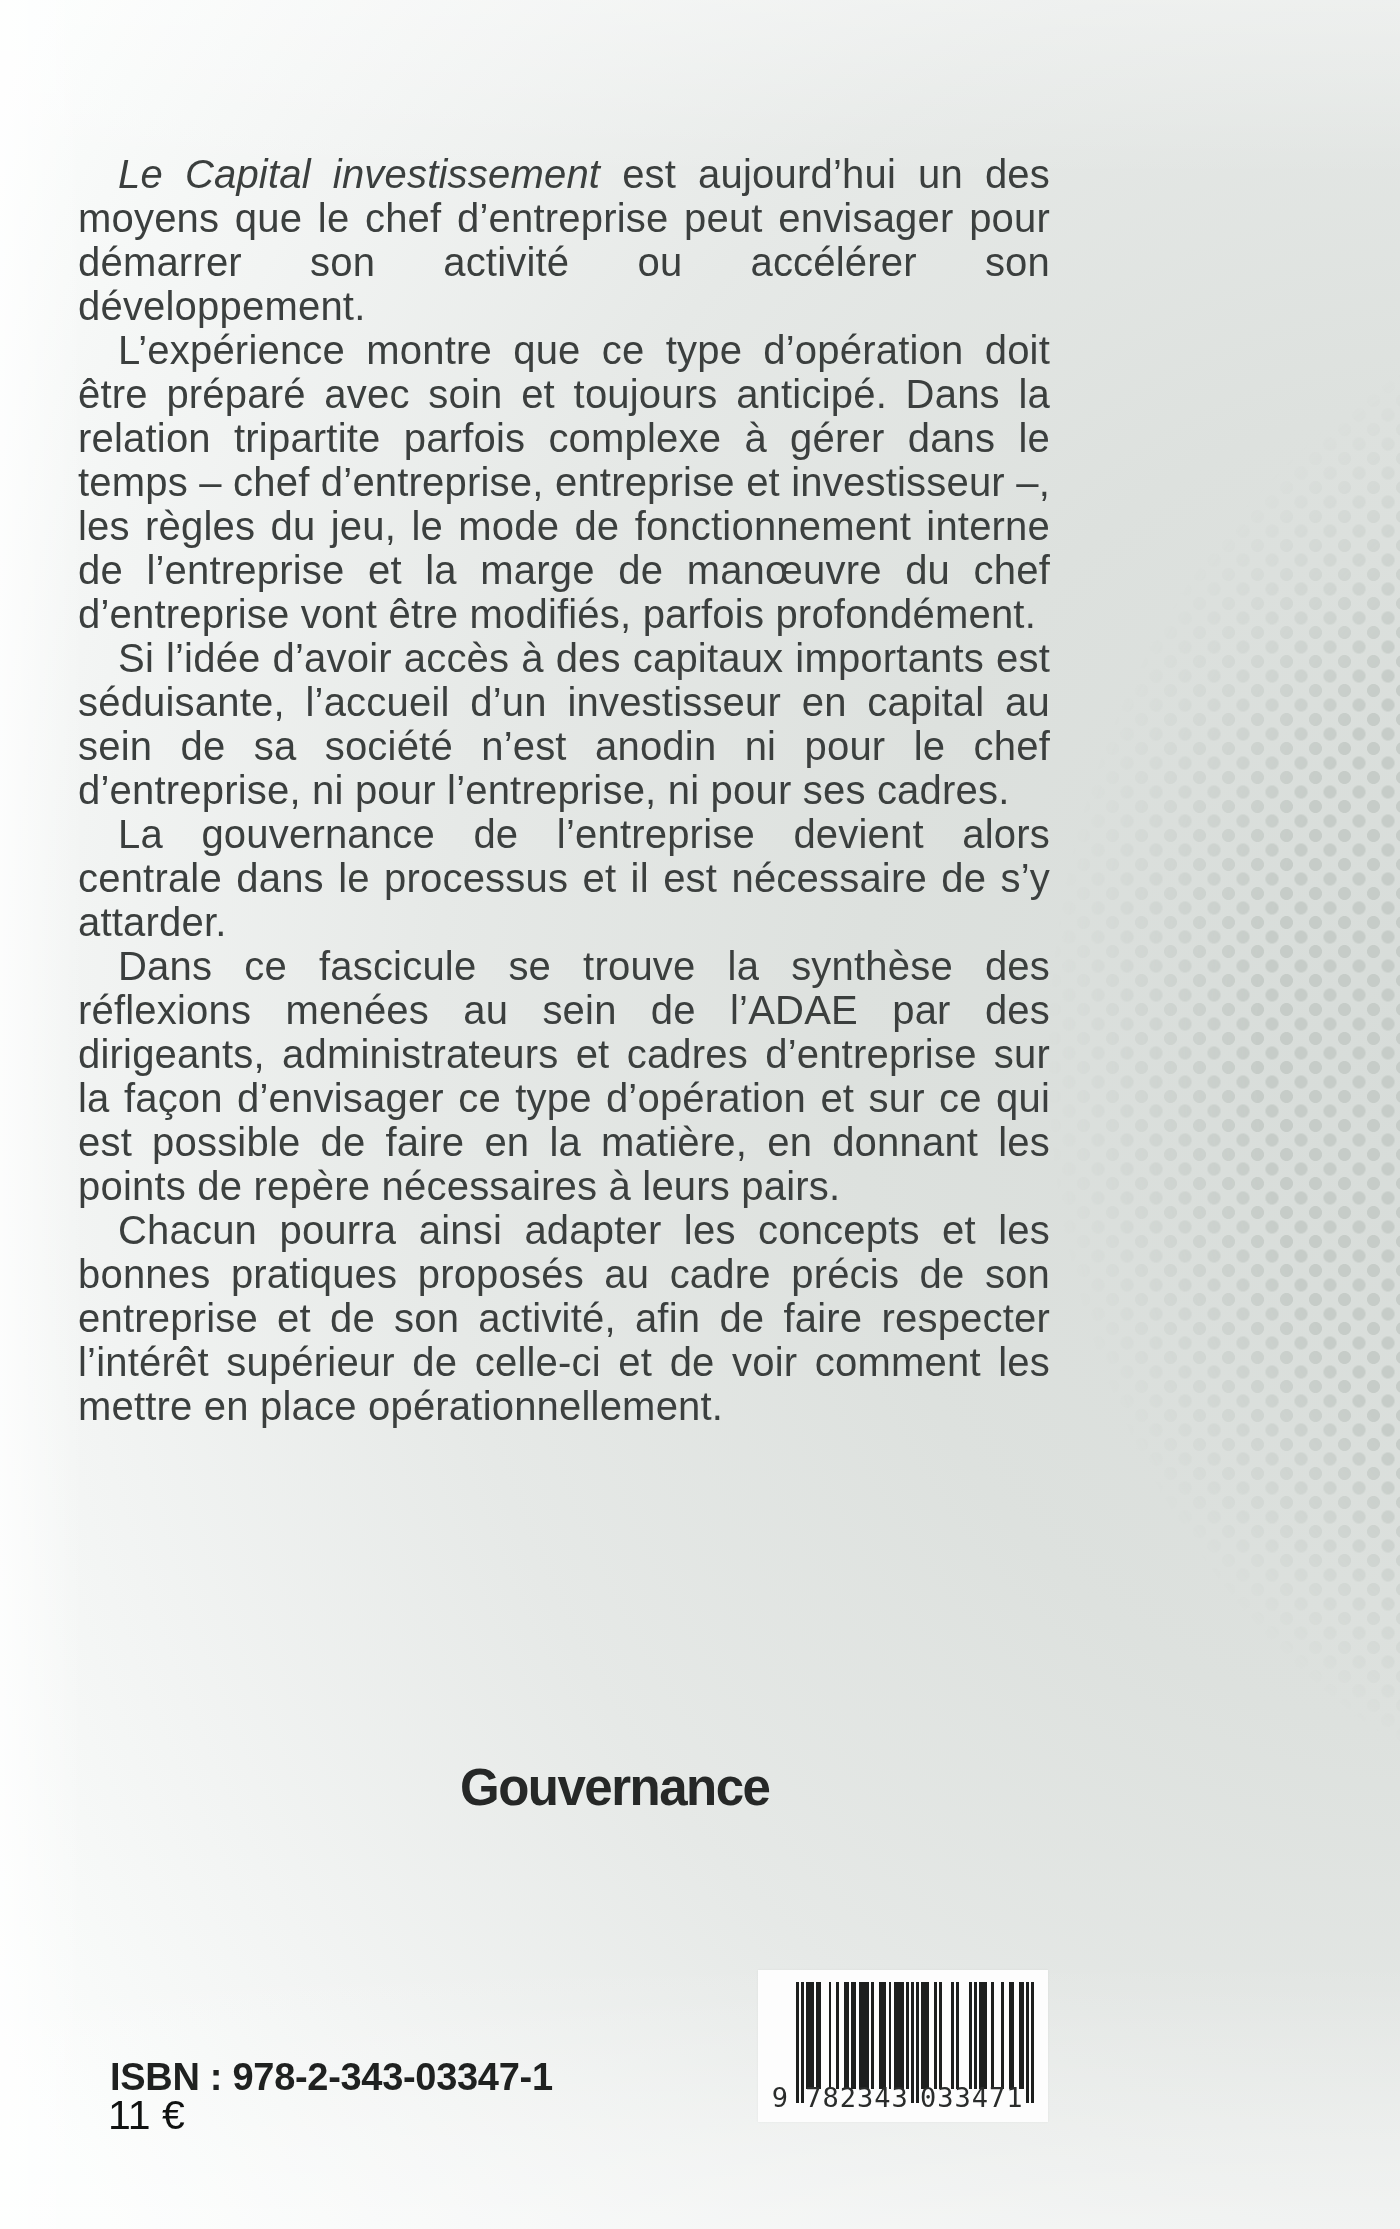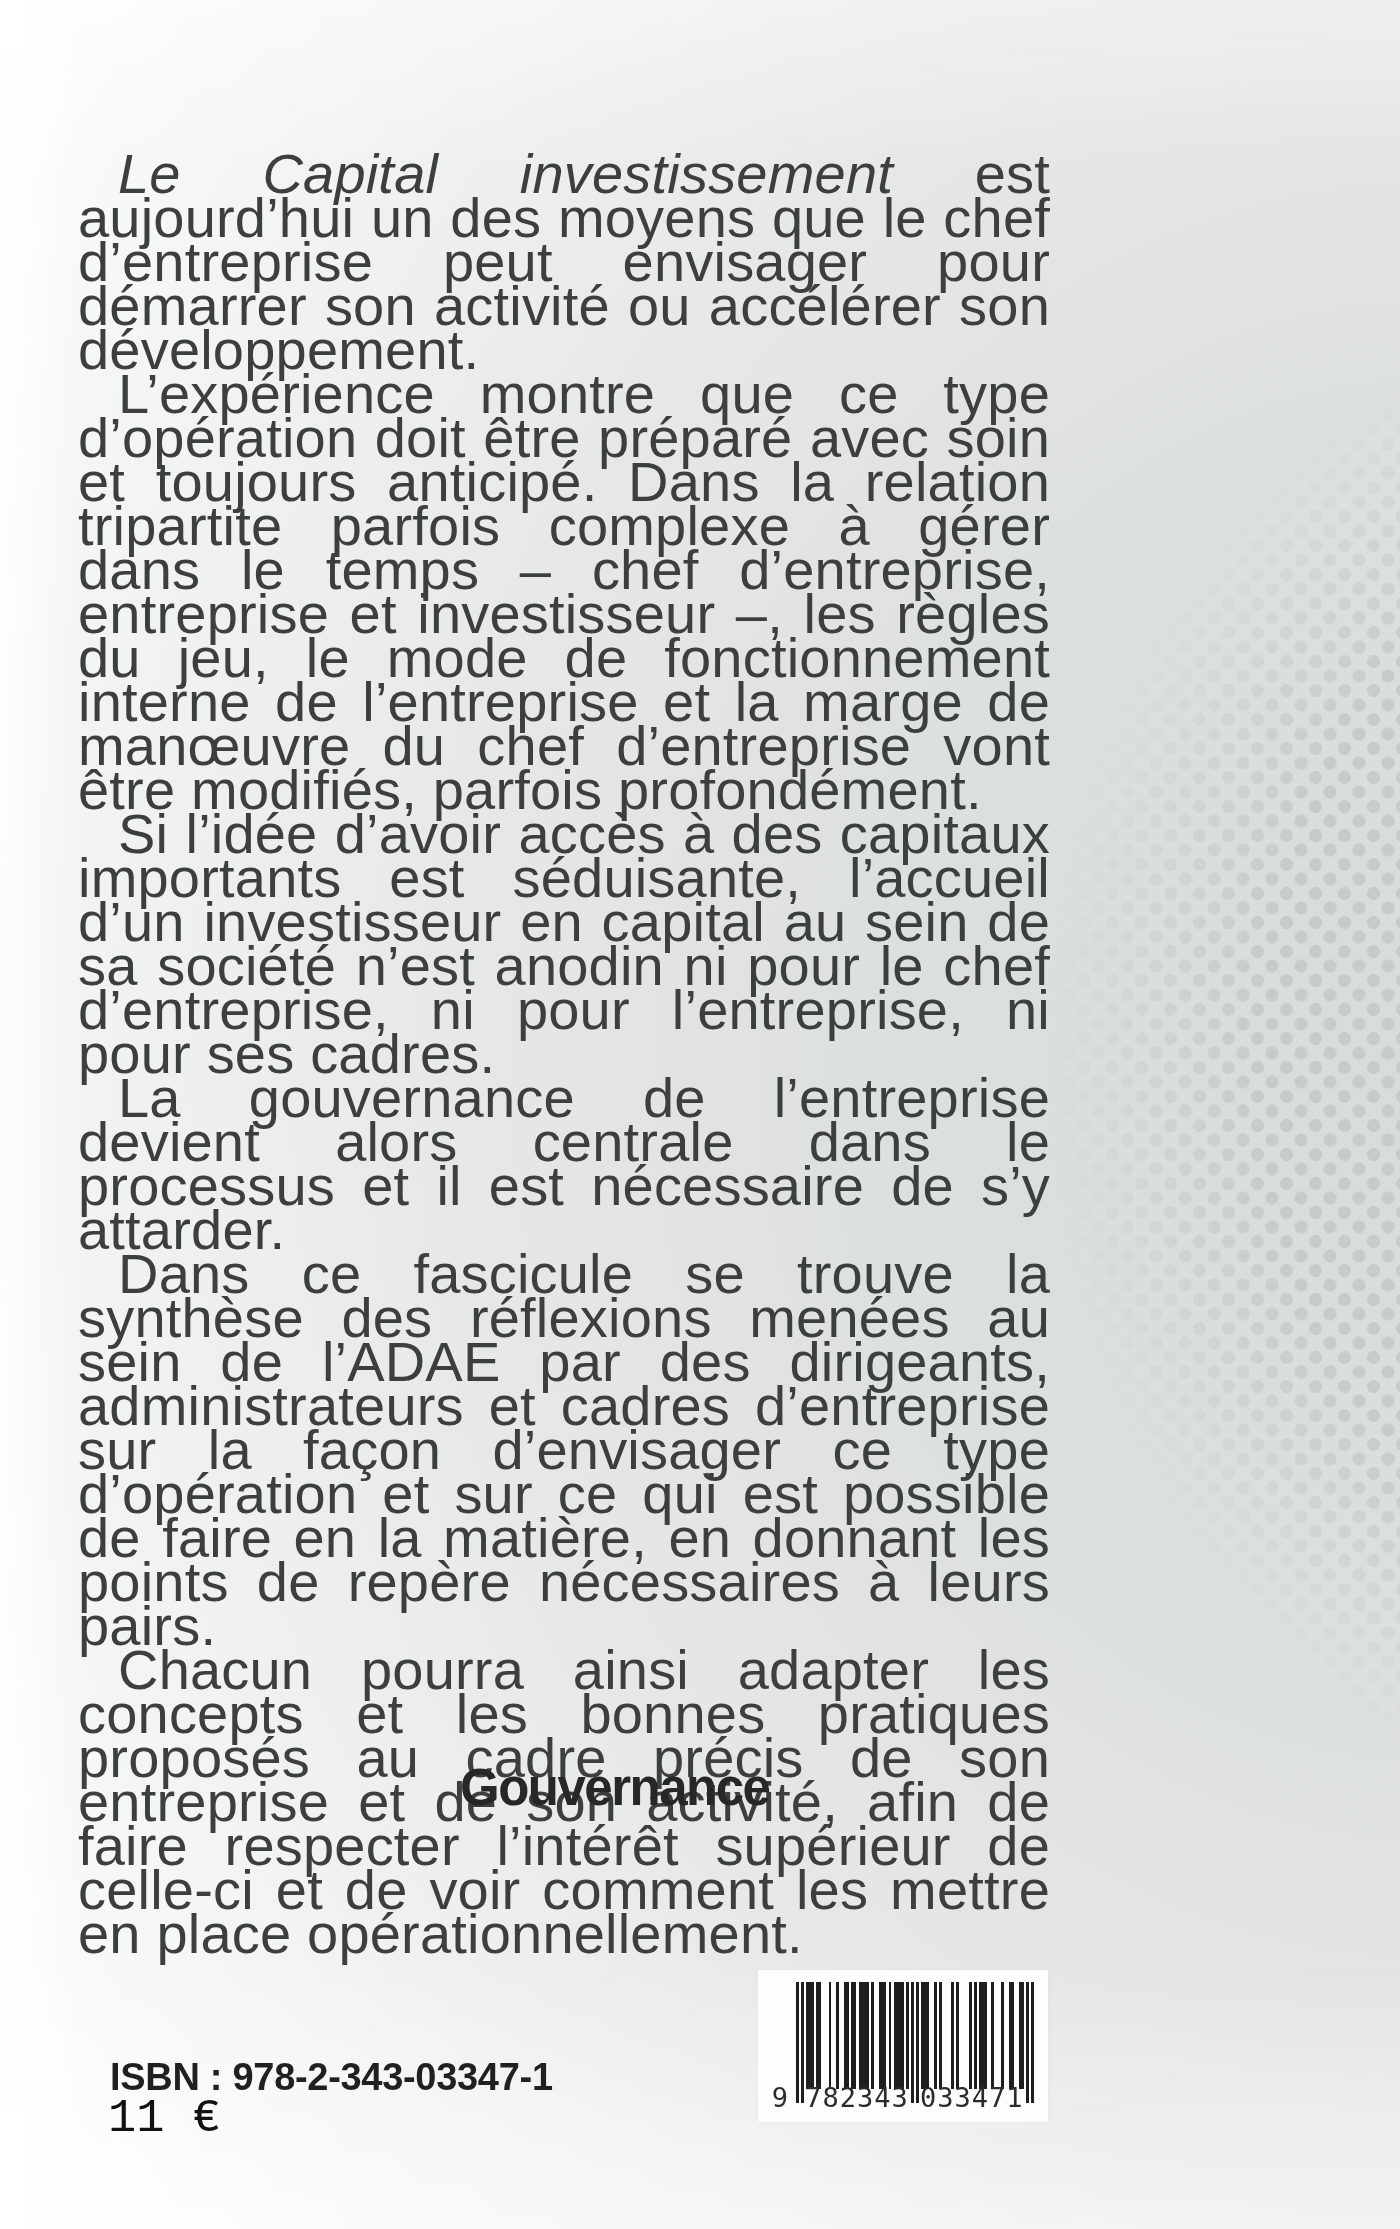--- a/index.html
+++ b/index.html
@@ -26,21 +26,21 @@
     background-size:29px 29px, 29px 29px;
     background-position:0 0, 14.5px 14.5px;
     -webkit-mask:radial-gradient(closest-side, #000 68%, transparent 99%);
     mask:radial-gradient(closest-side, #000 68%, transparent 99%);
   }
   .synopsis{
     position:absolute;
     left:78px; top:152px;
     width:972px;
     color:#3b3f3e;
-    font-size:56px;
+    font-size:40px;
     font-weight:300;
     line-height:44px;
     text-align:justify;
     letter-spacing:.2px;
   }
   .synopsis p{margin:0;text-indent:40px;}
   .synopsis em{font-style:italic;}
   .series{
     position:absolute;
     left:460px; top:1764px;
@@ -56,22 +56,22 @@
     left:110px; top:2056px;
     color:#1f2120;
     font-size:38px;
     font-weight:bold;
     letter-spacing:-.3px;
   }
   .price{
     position:absolute;
     left:108px; top:2092px;
     color:#101211;
-    font-family:Liberation Mono, monospace;
-    font-size:47px;
+    font-family:Liberation Sans, sans-serif;
+    font-size:41px;
   }
   .barcode-box{
     position:absolute;
     left:758px; top:1970px;
     width:290px; height:152px;
     background:#fdfdfd;
     box-shadow:0 0 2px rgba(0,0,0,.06);
   }
   .bars{position:absolute;left:38px;top:12px;width:238px;height:121px;}
   .bar{position:absolute;top:0;height:107px;background:#1d1f1e;}

